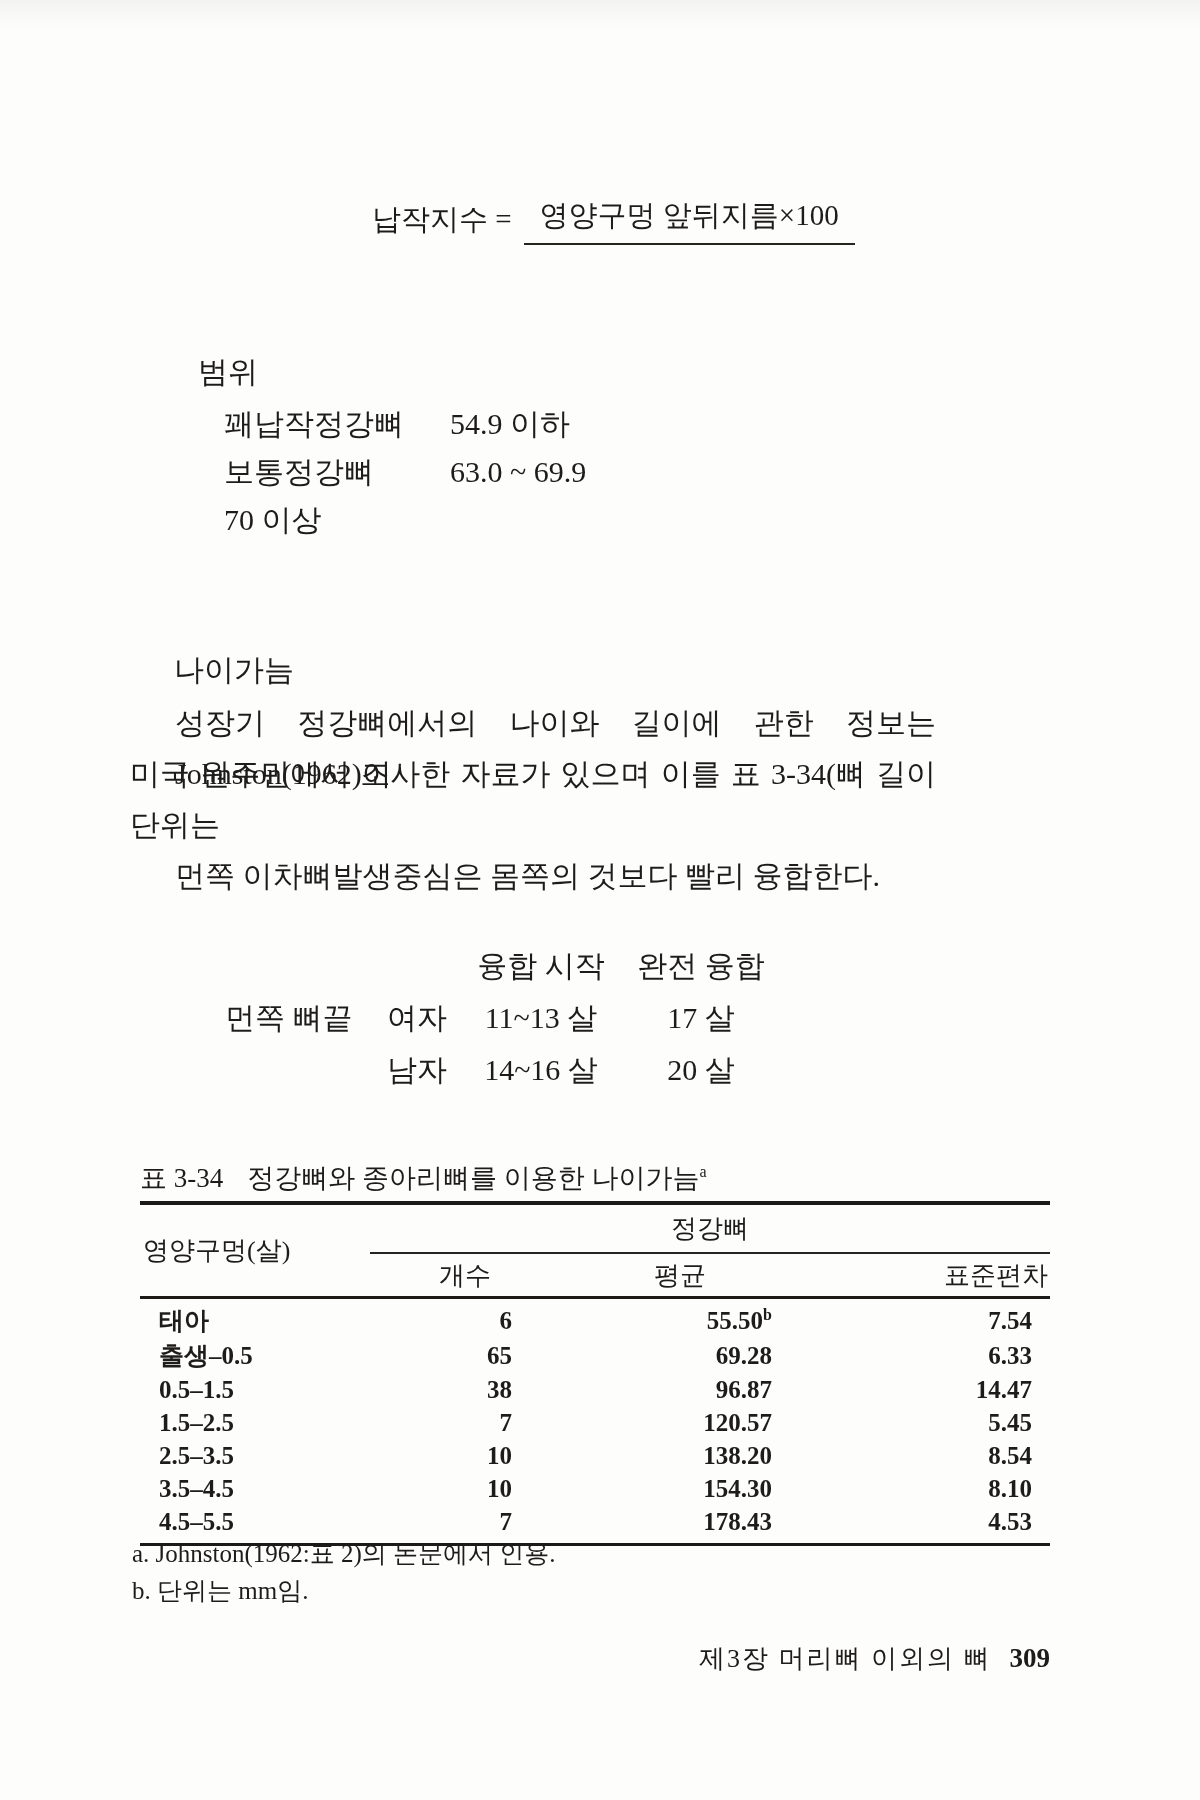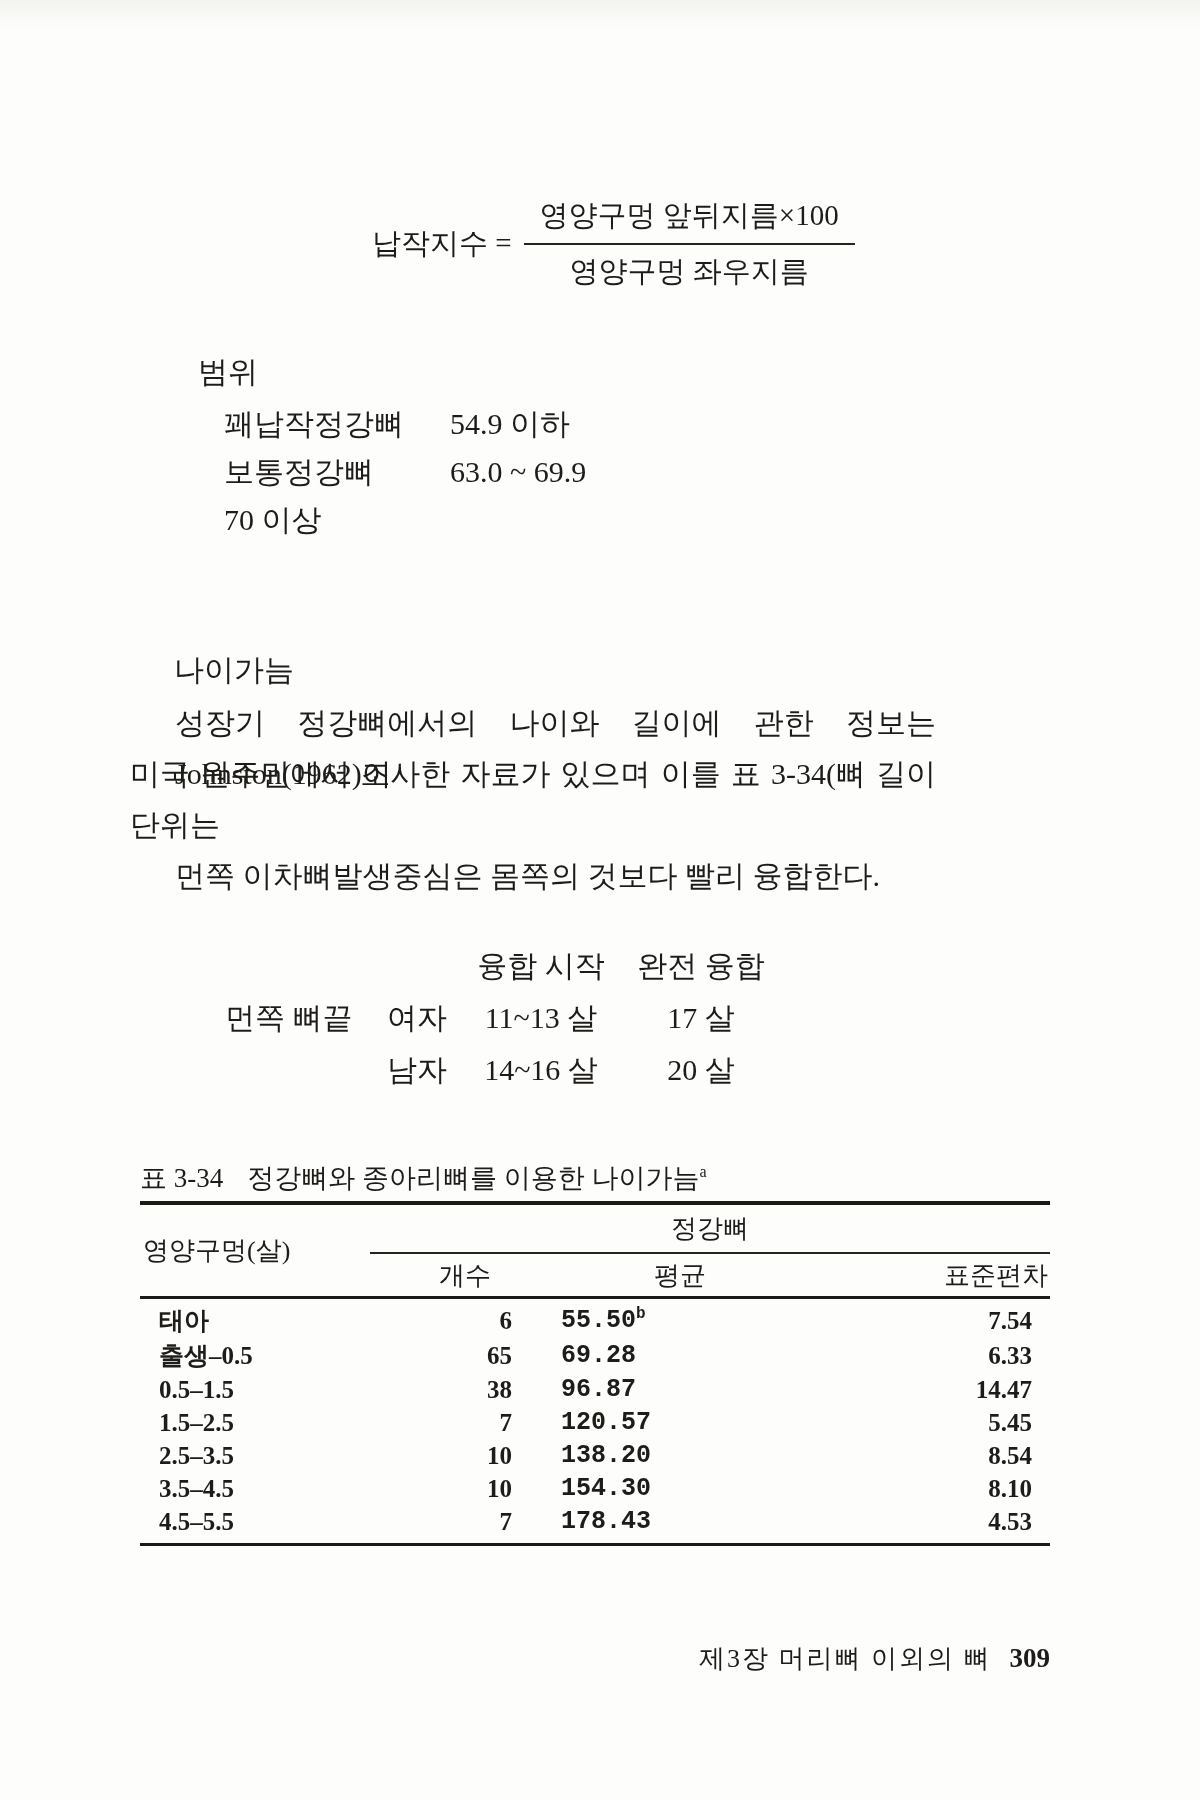--- a/index.html
+++ b/index.html
@@ -50,21 +50,21 @@
     border-bottom:3px solid #1c1a17; }
   .t334 th.span-cell { height:45px; text-align:center; vertical-align:middle;
     border-bottom:2px solid #26241f; }
   .t334 thead tr.colnames th { height:40px; border-bottom:3px solid #1c1a17; vertical-align:middle; }
   .t334 th.h-n { text-align:center; }
   .t334 th.h-mean { text-align:center; }
   .t334 th.h-sd { text-align:right; padding-right:2px; }
   .t334 tbody td { height:31px; font-weight:bold; white-space:nowrap; vertical-align:middle; }
   .t334 td.age { text-align:left; padding-left:19px; }
   .t334 td.n { text-align:right; padding-right:48px; }
-  .t334 td.mean { text-align:left; padding-right:28px;font-family:Liberation Mono, monospace; }
+  .t334 td.mean { text-align:right; padding-right:28px; }
   .t334 td.sd { text-align:right; padding-right:18px; }
   .t334 tbody tr:first-child td { padding-top:5px; }
   .t334 tbody tr:last-child td { padding-bottom:6px; }
 
   
   .footnotes { position:absolute; top:1535px; left:132px; font-size:25px; line-height:37px; }
   .footnote { white-space:nowrap; }
 
   
   .footer { position:absolute; top:1641px; left:130px; width:920px; text-align:right;
@@ -73,21 +73,20 @@
 </style>
 </head>
 <body>
 
 <div class="page">
 
   <div class="formula">
     <span class="lhs">납작지수 =</span>
     <span class="frac">
       <span class="num">영양구멍 앞뒤지름×100</span>
-      <span class="den">영양구멍 좌우지름</span>
     </span>
   </div>
 
   <div class="range-heading">범위</div>
   <div class="range-list">
     <div class="range-row">
       <span>꽤납작정강뼈</span>
       <span>54.9 이하</span>
     </div>
     <div class="range-row">
@@ -184,18 +183,22 @@
       </tr>
       <tr>
         <td class="age">4.5–5.5</td>
         <td class="n">7</td>
         <td class="mean"><span>178.43</span><sup></sup></td>
         <td class="sd">4.53</td>
       </tr>
     </tbody>
   </table>
 
+  <div class="footnotes">
+    <div class="footnote">a. Johnston(1962:표 2)의 논문에서 인용.</div>
+    <div class="footnote">b. 단위는 mm임.</div>
+  </div>
 
   <div class="footer">
     <span>제3장 머리뼈 이외의 뼈</span><span class="pg">309</span>
   </div>
 
 </div>
 
 </body></html>

